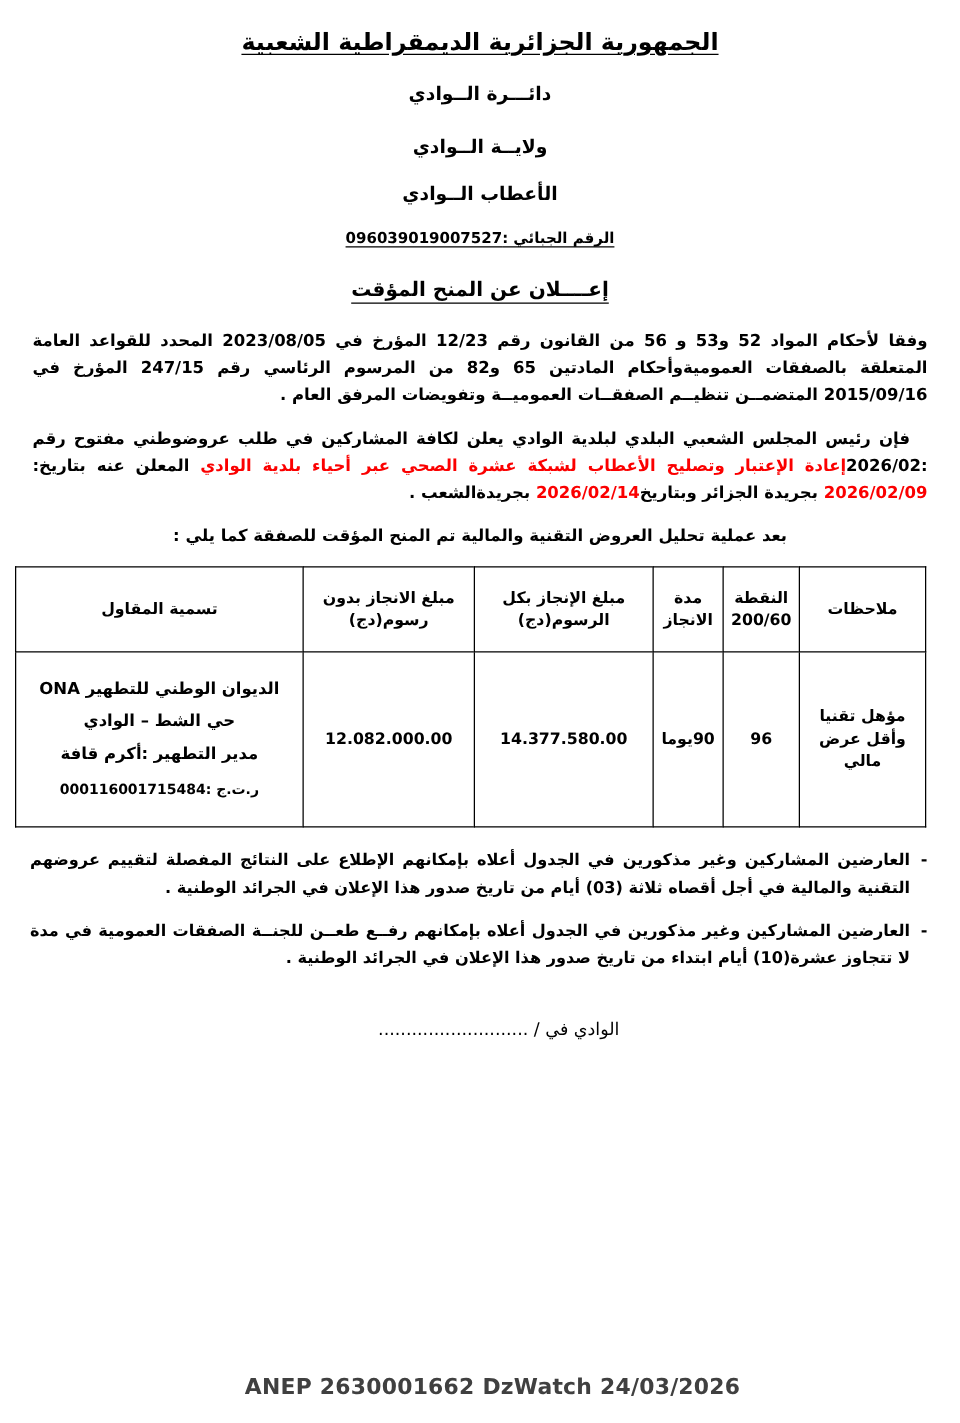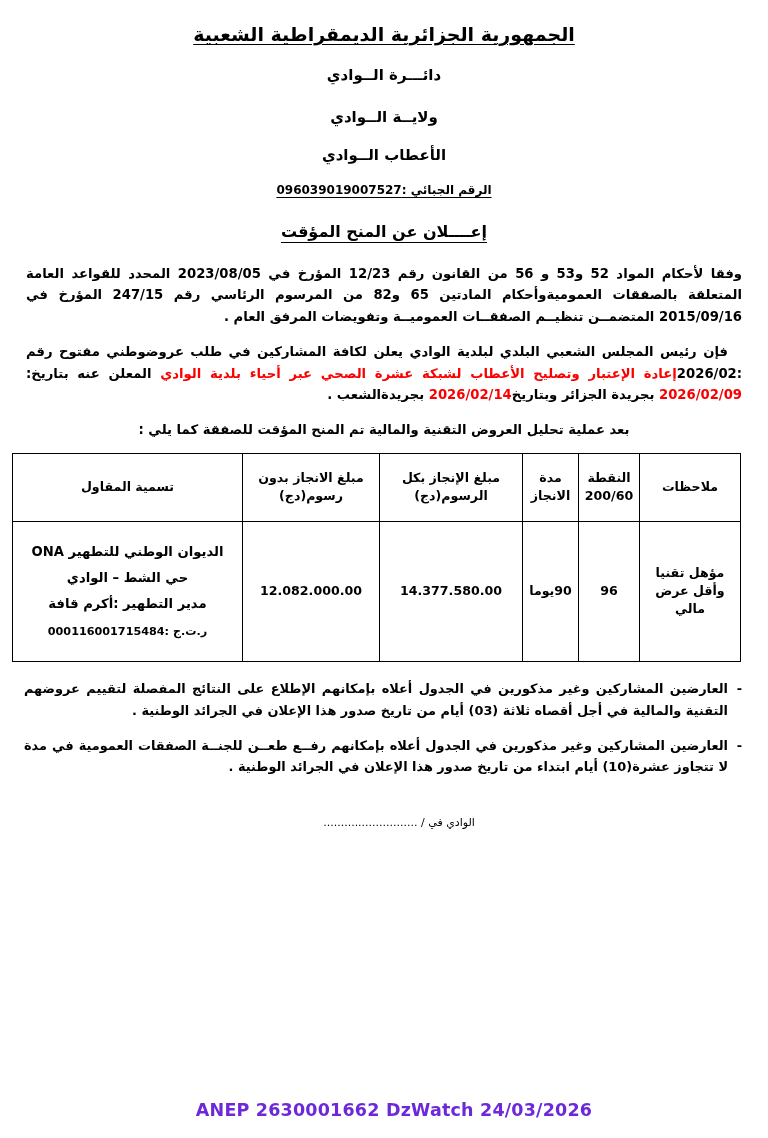--- a/index.html
+++ b/index.html
@@ -162,21 +162,21 @@
     content: "-";
     position: absolute;
     right: 2px;
     top: 0;
     font-weight: 700;
   }
 
   .signature {
     margin: 38px 0 0 0;
     text-align: center;
-    font-size: 11px;
+    font-size: 14px;
     font-weight: 400;
     padding-left: 30px;
   }
 
   
   .anep {
     position: absolute;
     left: 0;
     right: 0;
     bottom: 18px;
@@ -262,15 +262,15 @@
     </tbody>
   </table>
 
   <ul class="notes">
     <li>العارضين المشاركين وغير مذكورين في الجدول أعلاه بإمكانهم الإطلاع على النتائج المفصلة لتقييم عروضهم التقنية والمالية في أجل أقصاه ثلاثة (03) أيام من تاريخ صدور هذا الإعلان في الجرائد الوطنية .</li>
     <li>العارضين المشاركين وغير مذكورين في الجدول أعلاه بإمكانهم رفــع طعــن للجنــة الصفقات العمومية في مدة لا تتجاوز عشرة(10) أيام  ابتداء من تاريخ صدور هذا الإعلان في الجرائد الوطنية  .</li>
   </ul>
 
   <div class="signature">الوادي في / ...........................</div>
 
-  <div class="anep" style="color: #6d28d9; padding-left: 20px;">ANEP 2630001662 DzWatch 24/03/2026</div>
+  <div class="anep" style="color: #404040; padding-left: 20px;">ANEP 2630001662 DzWatch 24/03/2026</div>
 
 </div>
 
 </body></html>

